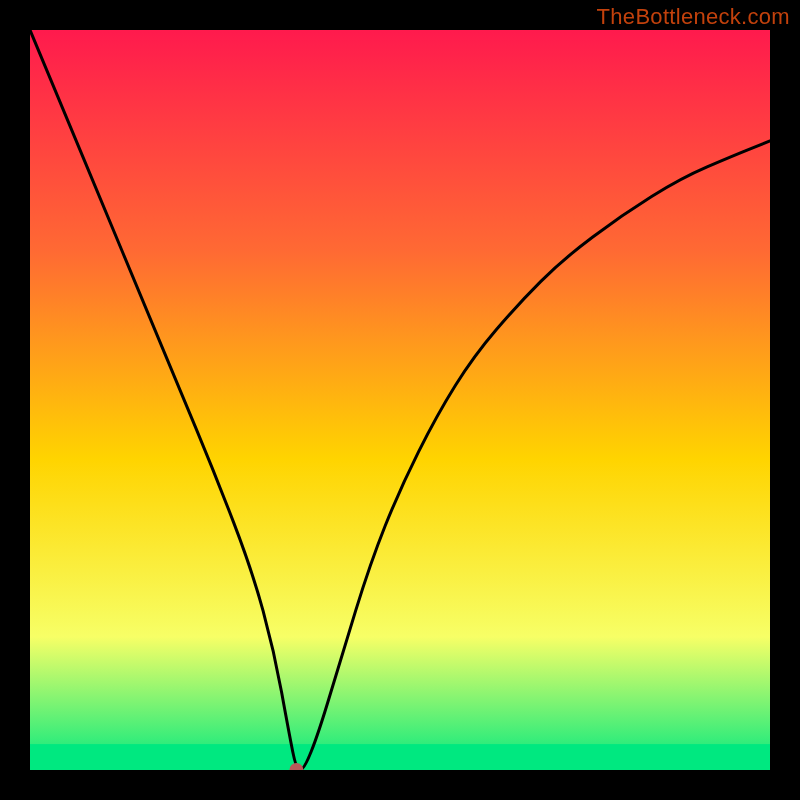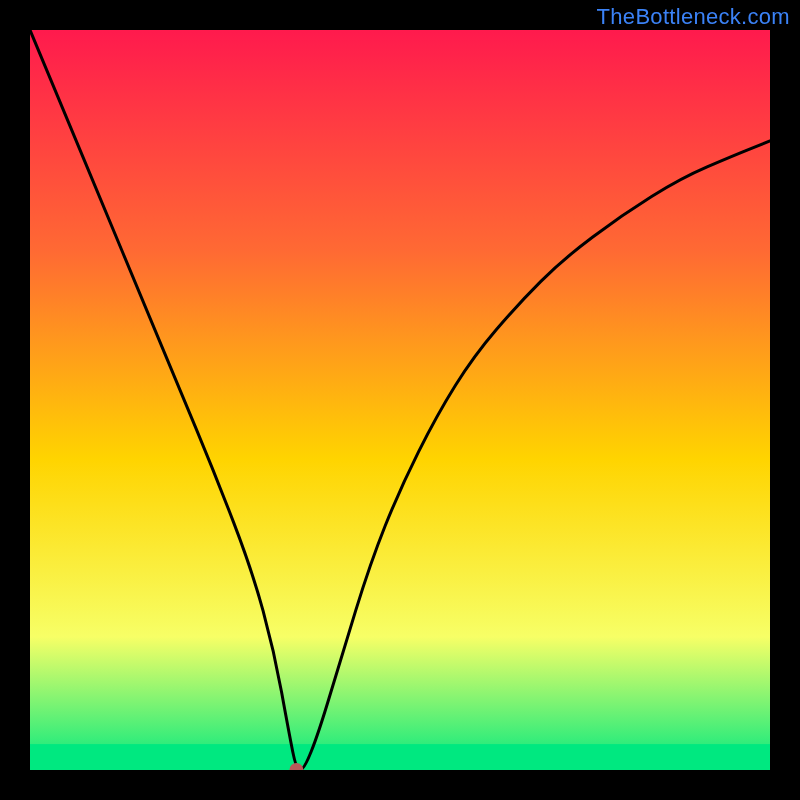--- a/index.html
+++ b/index.html
@@ -14,21 +14,21 @@
   .frame {
     position: relative;
     width: 800px;
     height: 800px;
     background: #000;
   }
   .watermark {
     position: absolute;
     top: 4px;
     right: 10px;
-    color: #3b82f6;
+    color: #c2410c;
     font-size: 22px;
     font-weight: 500;
     letter-spacing: 0.3px;
     user-select: none;
   }
   svg {
     display: block;
   }
 </style>
 </head>

